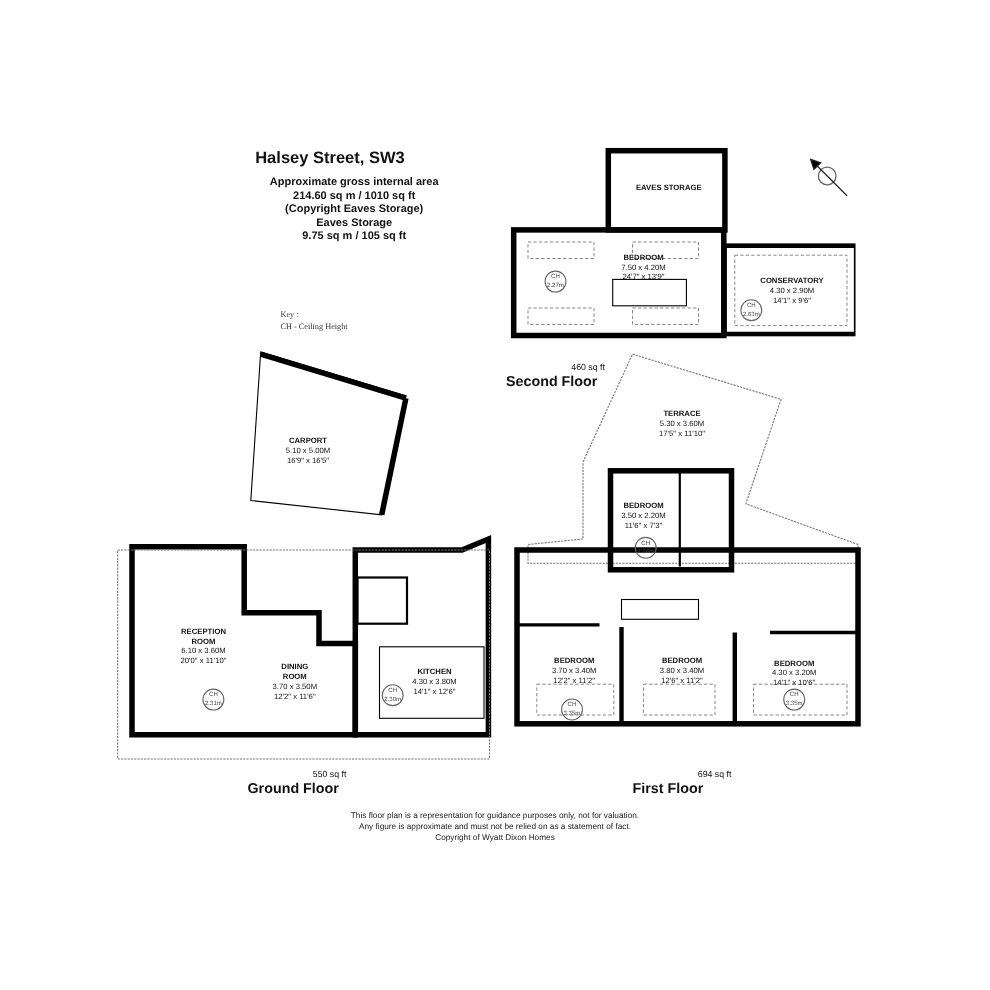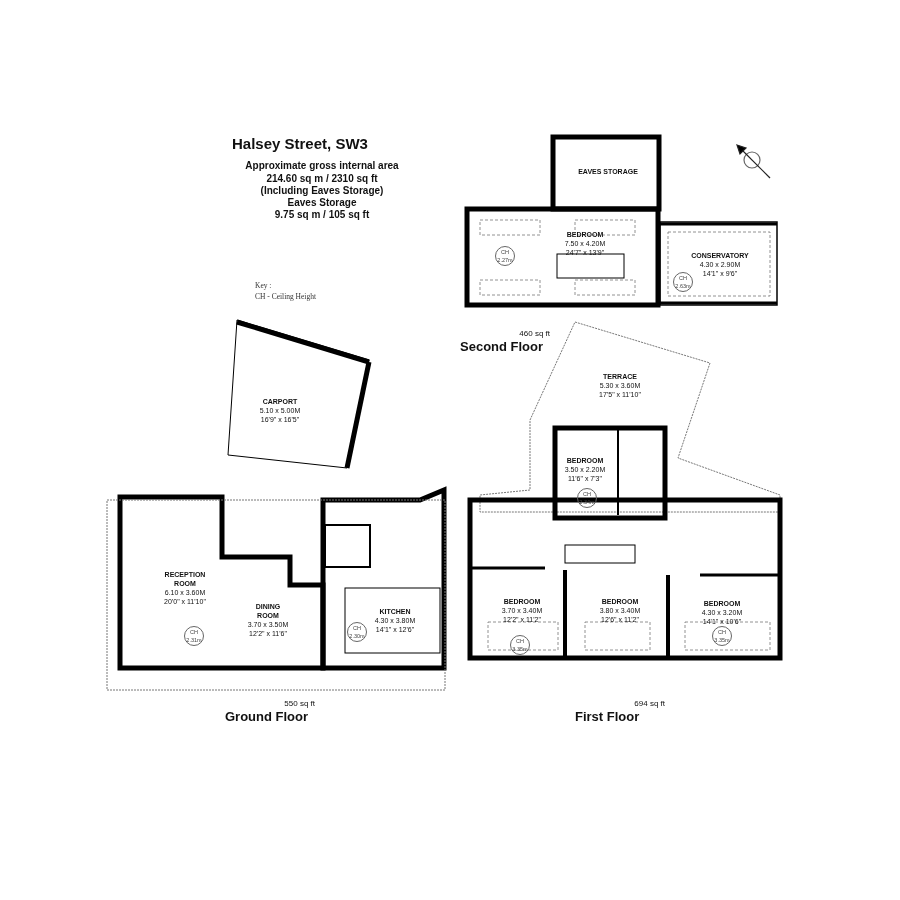--- a/index.html
+++ b/index.html
@@ -16,22 +16,22 @@
   .ch{border:1px solid #666;border-radius:50%;width:18px;height:18px;font-size:5.5px;text-align:center;line-height:8px;color:#444;display:flex;flex-direction:column;justify-content:center;}
   .footer{left:250px;top:737px;width:400px;text-align:center;font-size:7.5px;line-height:10px;color:#222;}
   svg{position:absolute;left:0;top:0;}
 </style>
 </head>
 <body>
 
 <div class="abs title">Halsey Street, SW3</div>
 <div class="abs sub">Approximate gross internal area</div>
 <div class="abs area">
-  <div>214.60 sq m /  2310 sq ft</div>
-  <div>(Including Eaves Storage)</div>
+  <div>214.60 sq m /  1010 sq ft</div>
+  <div>(Copyright Eaves Storage)</div>
   <div>Eaves Storage</div>
   <div>9.75 sq m /  105 sq ft</div>
 </div>
 <div class="abs key">
   <div>Key :</div>
   <div>CH - Ceiling Height</div>
 </div>
 
 <svg width="900" height="900">
   <g fill="none" stroke="#000">
@@ -179,13 +179,16 @@
   <span>14'1" x 10'6"</span>
 </div>
 <div class="abs ch" style="left:712px;top:626px;">
     <div>CH</div>
     <div>3.35m</div>
   </div>
 <div class="abs floor-sqft" style="left:585px;top:699px;width:80px;">694 sq ft</div>
 <div class="abs floor-label" style="left:575px;top:709px;width:100px;">First Floor</div>
 
 <div class="abs footer">
+  <div>This floor plan is a representation for guidance purposes only, not for valuation.</div>
+  <div>Any figure is approximate and must not be relied on as a statement of fact.</div>
+  <div>Copyright of Wyatt Dixon Homes</div>
 </div>
 
 </body></html>

